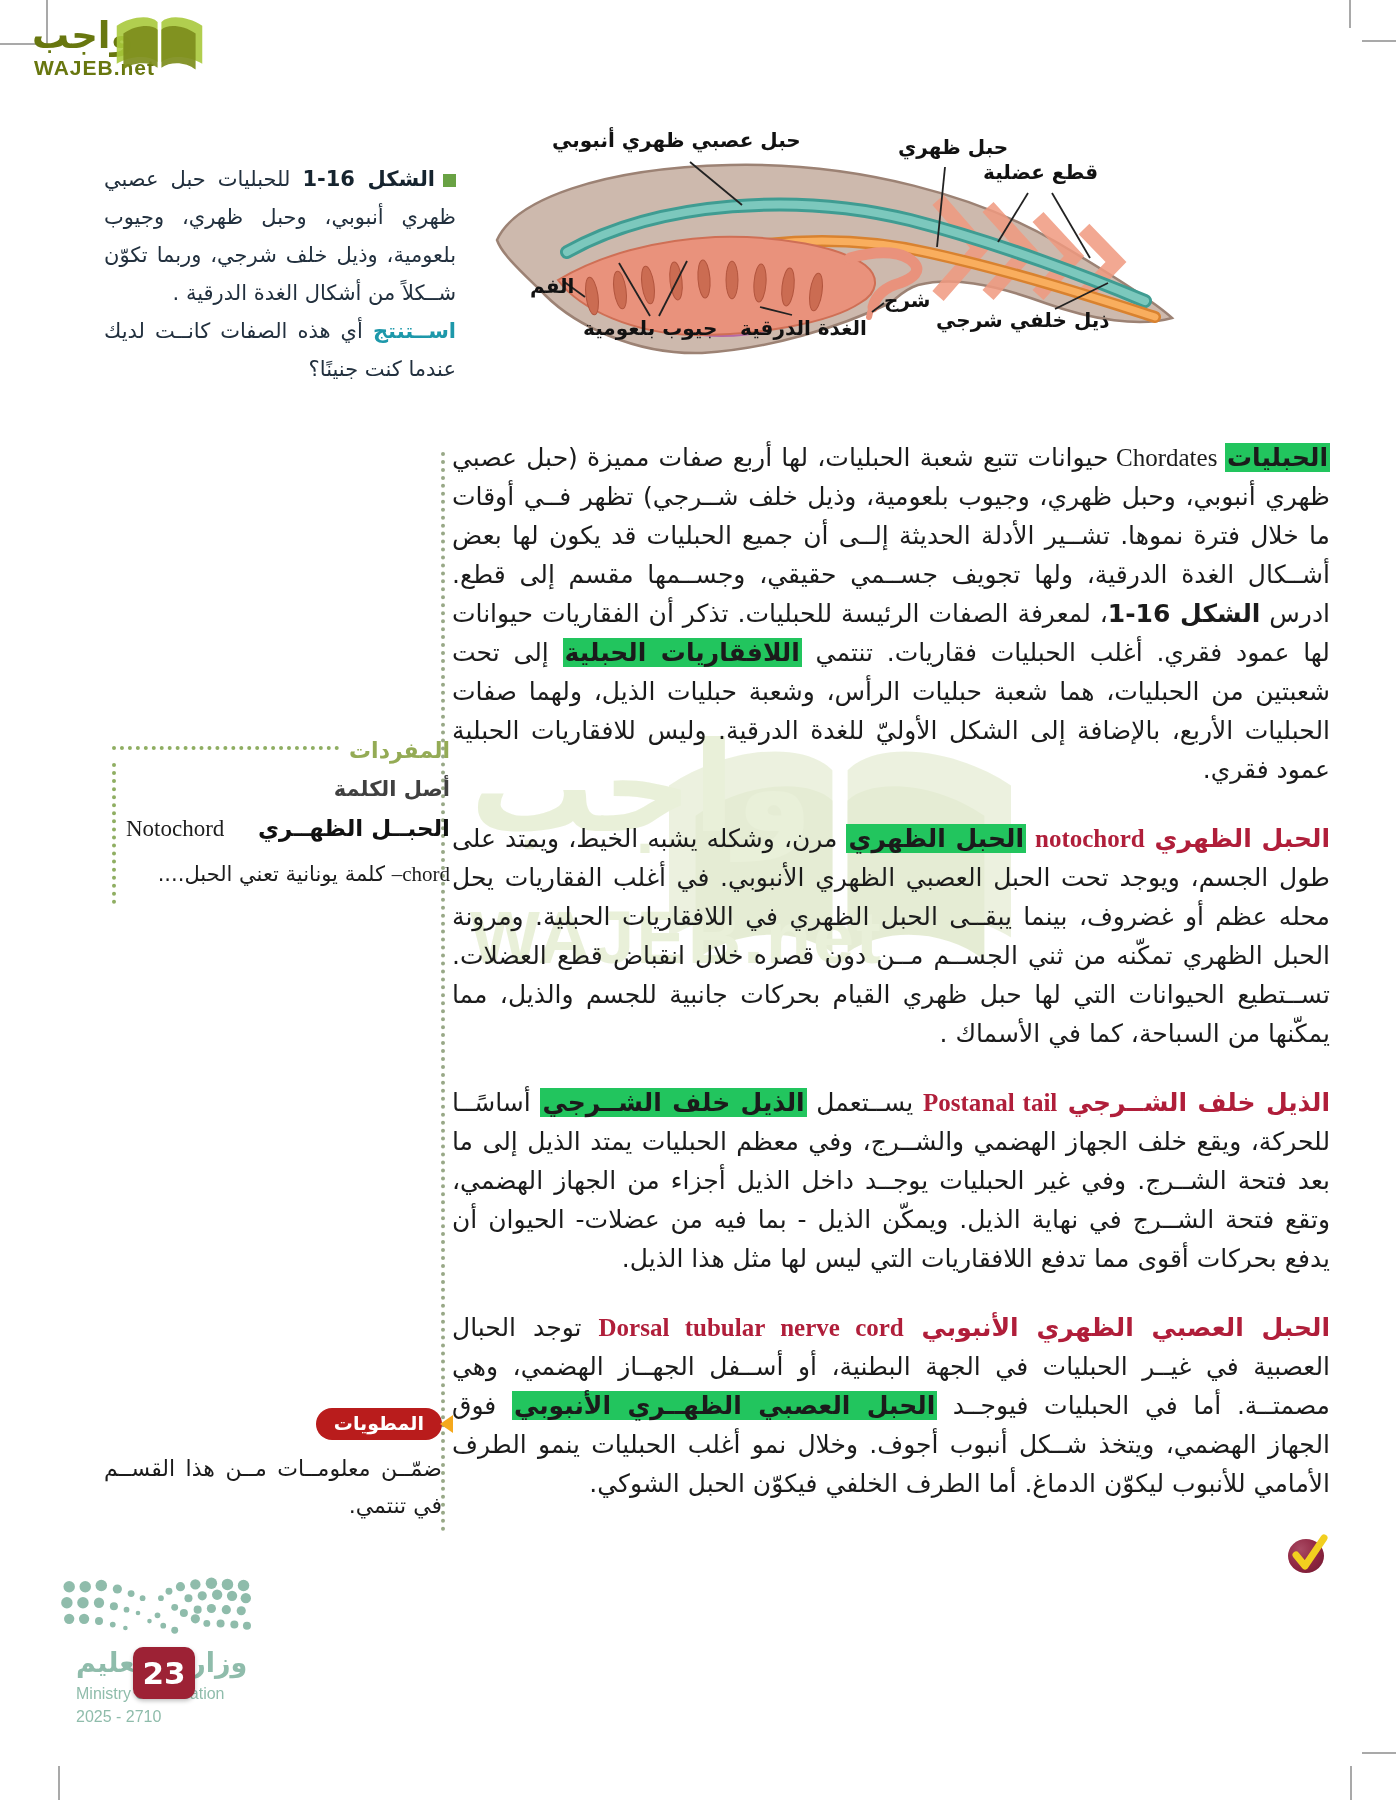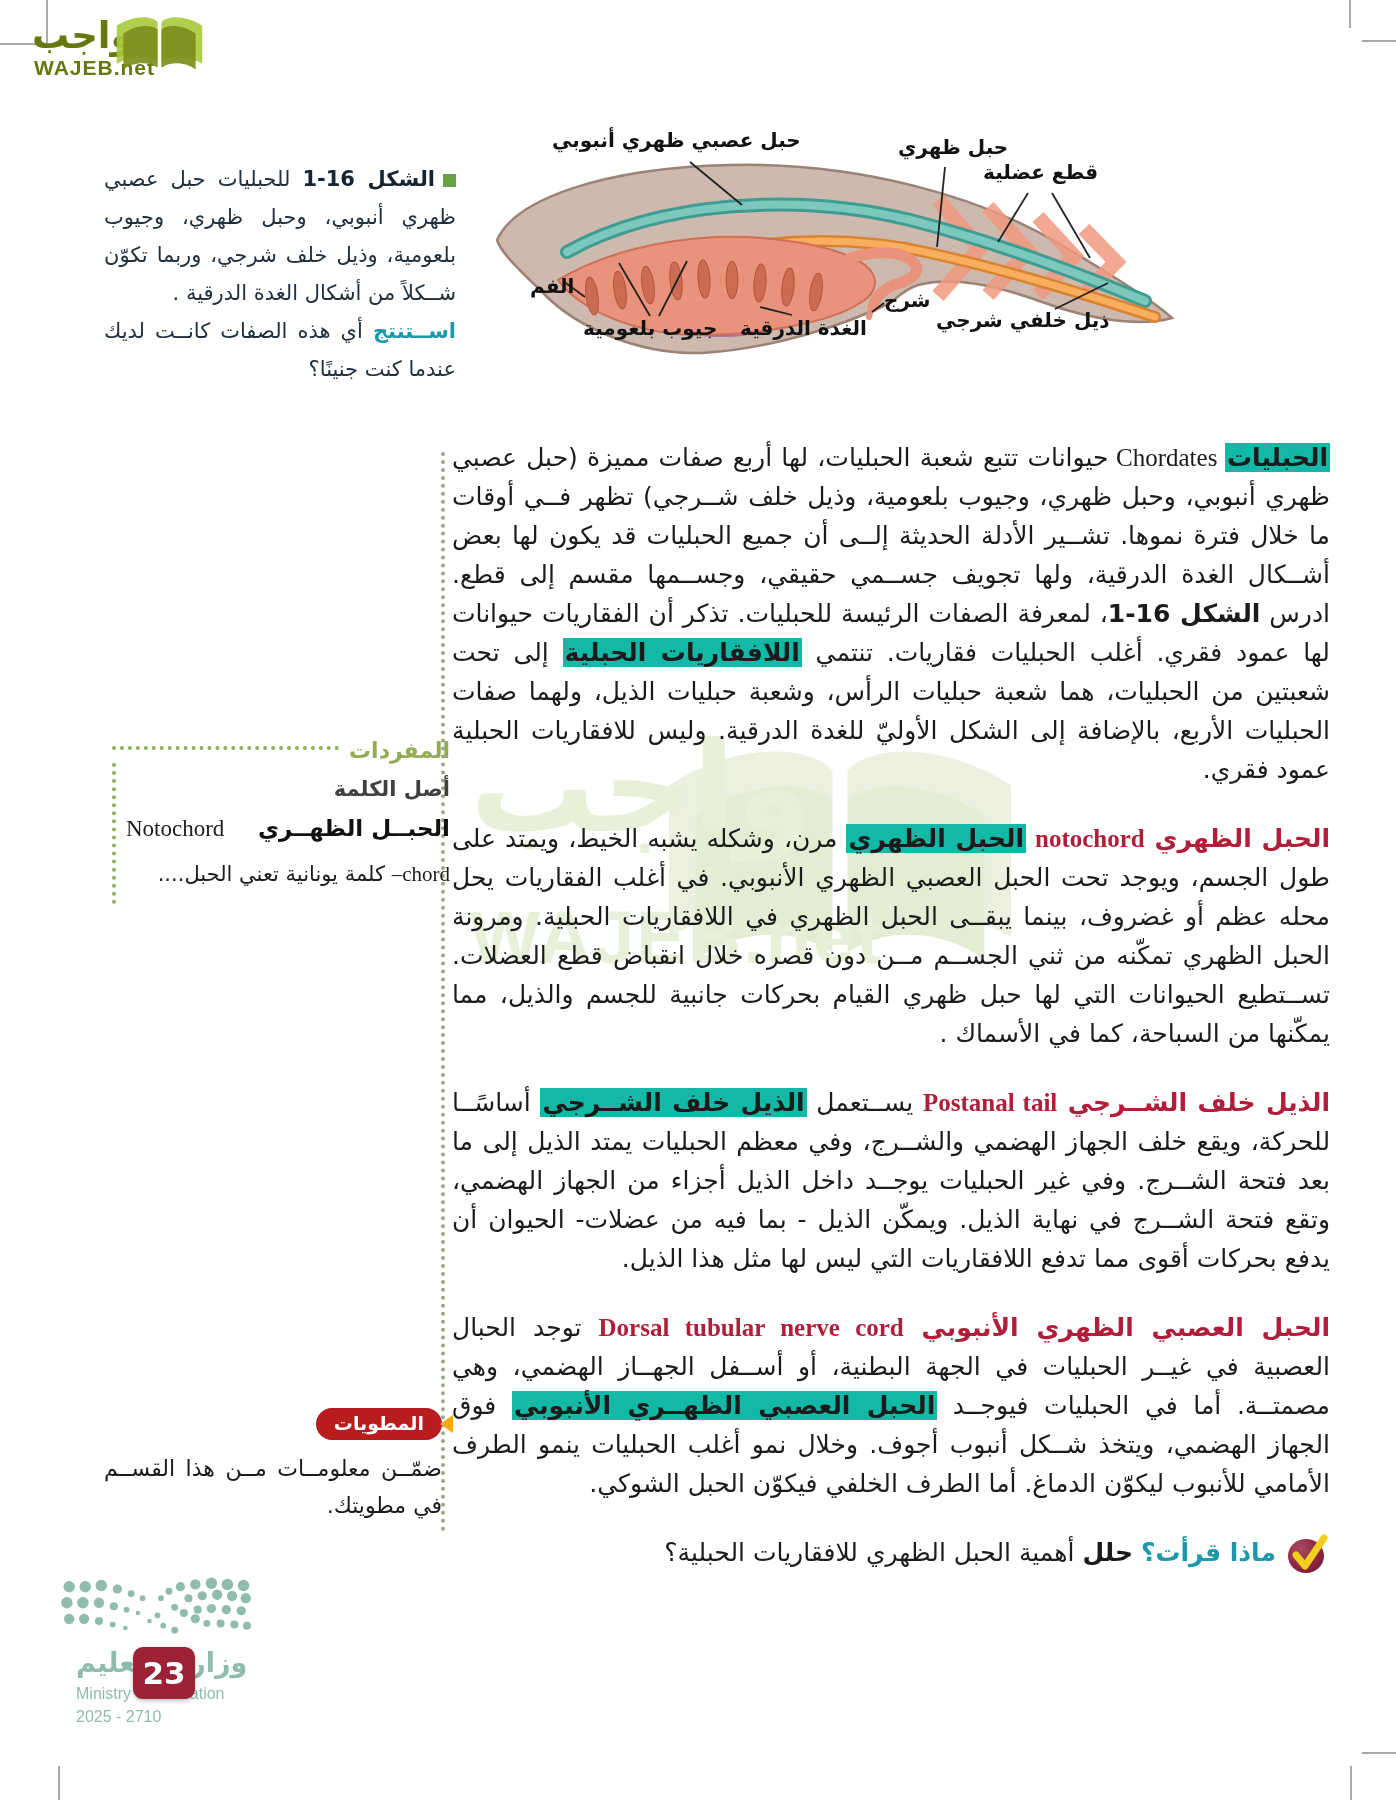--- a/index.html
+++ b/index.html
@@ -26,21 +26,21 @@
   .bullet{display:inline-block;width:13px;height:13px;background:#69a244;margin-left:8px;vertical-align:middle;}
   .cap-q-label{color:#1d98aa;font-weight:bold;}
 
   
   .dotted-sep{position:absolute;left:441px;top:452px;height:1080px;width:0;border-left:4px dotted #98a887;}
 
   
   .main-col{position:absolute;left:452px;top:438px;width:878px;direction:rtl;text-align:justify;
             font-size:25px;line-height:39px;color:#1b1b1b;}
   .main-col p{margin:0 0 30px 0;}
-  .hl{background:#14b8a6;font-weight:bold;padding:0 2px;}
+  .hl{background:#22c55e;font-weight:bold;padding:0 2px;}
   .red{color:#b01e3a;font-weight:bold;}
   .redlat{color:#b01e3a;font-weight:bold;font-family:"Liberation Serif",serif;}
   .lat{font-family:"Liberation Serif",serif;}
   .b{font-weight:bold;}
 
   
   .rcheck{display:flex;align-items:flex-start;direction:rtl;margin-top:6px;}
   .rc-icon{position:relative;width:44px;height:42px;margin-left:10px;flex:0 0 auto;}
   .rc-circle{position:absolute;left:2px;top:6px;width:36px;height:34px;border-radius:50%;
              background:radial-gradient(circle at 35% 30%, #a84a63, #8e2440 55%, #6d1a30);}
@@ -200,42 +200,41 @@
 
     <p><span class="red">الحبل العصبي الظهري الأنبوبي </span><span class="redlat">Dorsal tubular nerve cord</span><span> توجد الحبال العصبية في غيــر الحبليات في الجهة البطنية، أو أســفل الجهــاز الهضمي، وهي مصمتــة. أما في الحبليات فيوجــد </span><span class="hl">الحبل العصبي الظهــري الأنبوبي</span><span> فوق الجهاز الهضمي، ويتخذ شــكل أنبوب أجوف. وخلال نمو أغلب الحبليات ينمو الطرف الأمامي للأنبوب ليكوّن الدماغ. أما الطرف الخلفي فيكوّن الحبل الشوكي.</span></p>
 
     <div class="rcheck">
       <span class="rc-icon">
         <span class="rc-circle"></span>
         <svg width="44" height="42" viewBox="0 0 44 42" style="position:absolute;left:0;top:0;">
           <path d="M10 22 L19 33 L38 5" stroke="#f2cf1f" stroke-width="7" fill="none" stroke-linecap="round" stroke-linejoin="round"></path>
         </svg>
       </span>
-      <span><span class="rc-label">ماذا قرأت؟</span> <span class="b">حلل</span><span> أهمية الحبل الظهري للافقاريات الحبلية؟</span></span>
     </div>
   </div>
 
   <div class="vocab">
     <div class="vocab-head">
       <span class="vocab-title">المفردات</span>
       <span class="vocab-dots"></span>
     </div>
     <div class="vocab-body">
       <div class="vocab-sub">أصل الكلمة</div>
       <div class="vocab-term">
         <span class="ar">الحبــل الظهــري</span>
         <span class="lat">Notochord</span>
       </div>
       <div class="vocab-line"><span class="lat">chord–</span><span> كلمة يونانية تعني الحبل....</span></div>
     </div>
   </div>
 
   <div class="fold">
     <span class="fold-badge">المطويات</span>
-    <div class="fold-text">ضمّــن معلومــات مــن هذا القســم في مطويتك.</div>
+    <div class="fold-text">ضمّــن معلومــات مــن هذا القســم في تنتمي.</div>
   </div>
 
   <div class="ministry">
     <svg width="195" height="75" viewBox="0 0 170 65">
       <g fill="#8fbcab">
         <circle cx="8" cy="10" r="5"></circle>
           <circle cx="22" cy="10" r="5"></circle>
           <circle cx="36" cy="9" r="5"></circle>
           <circle cx="50" cy="12" r="4"></circle>
           <circle cx="62" cy="16" r="3"></circle>

